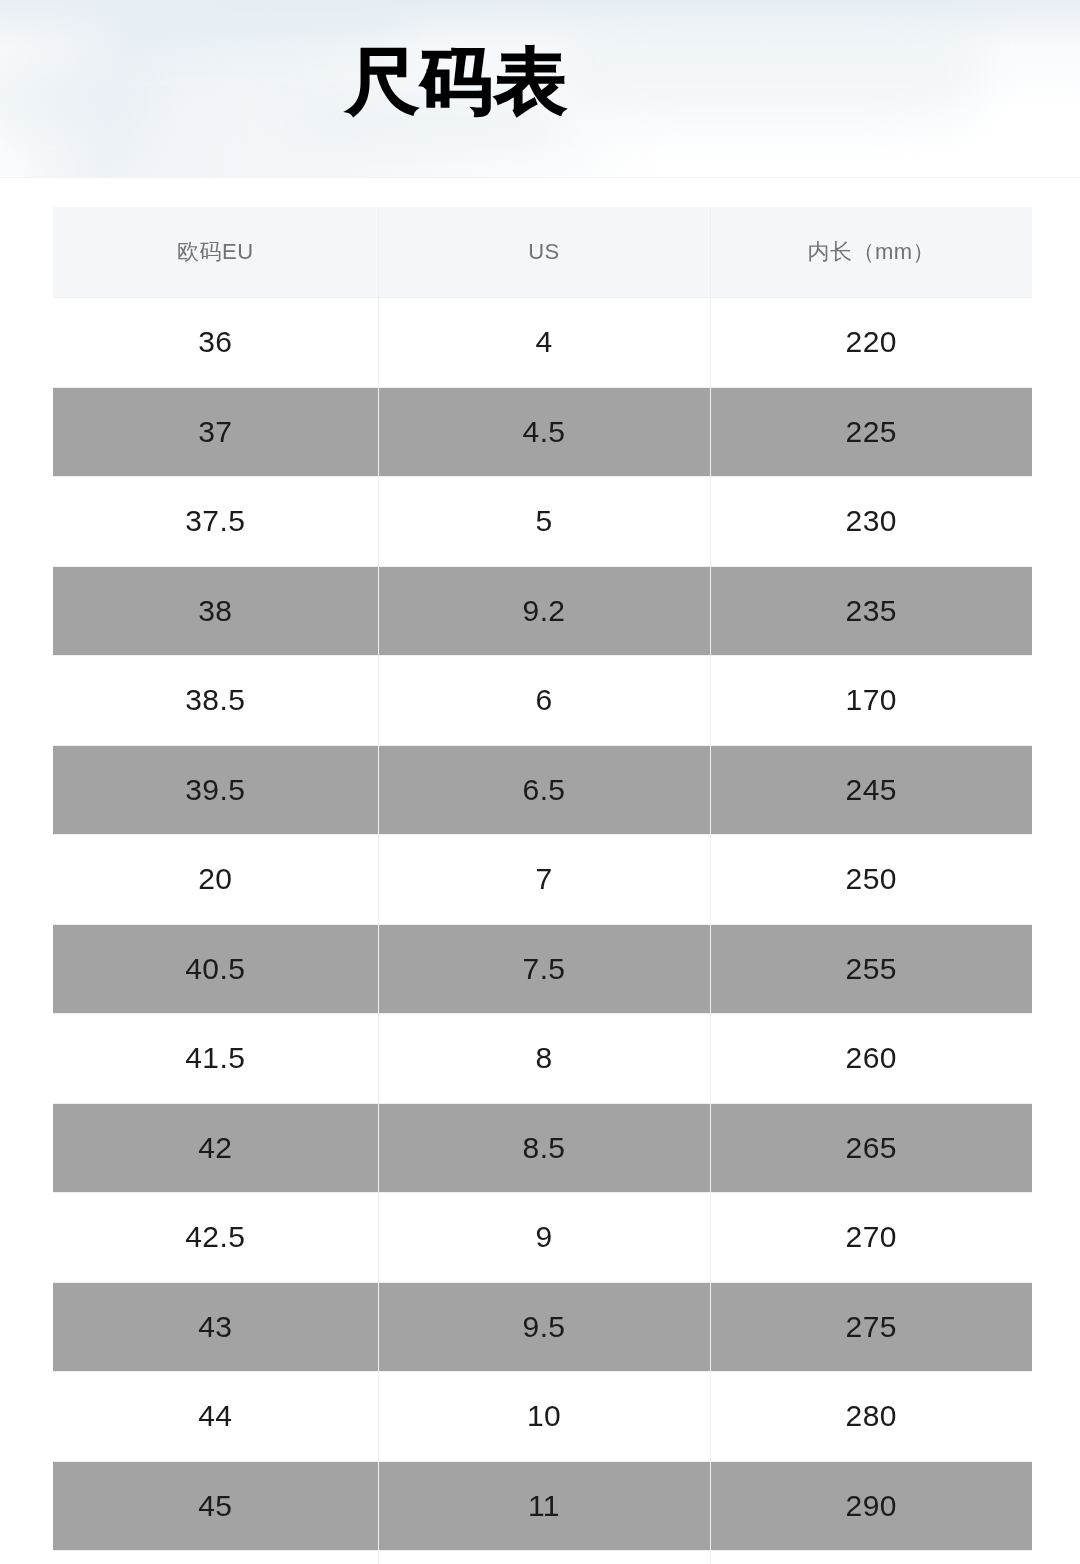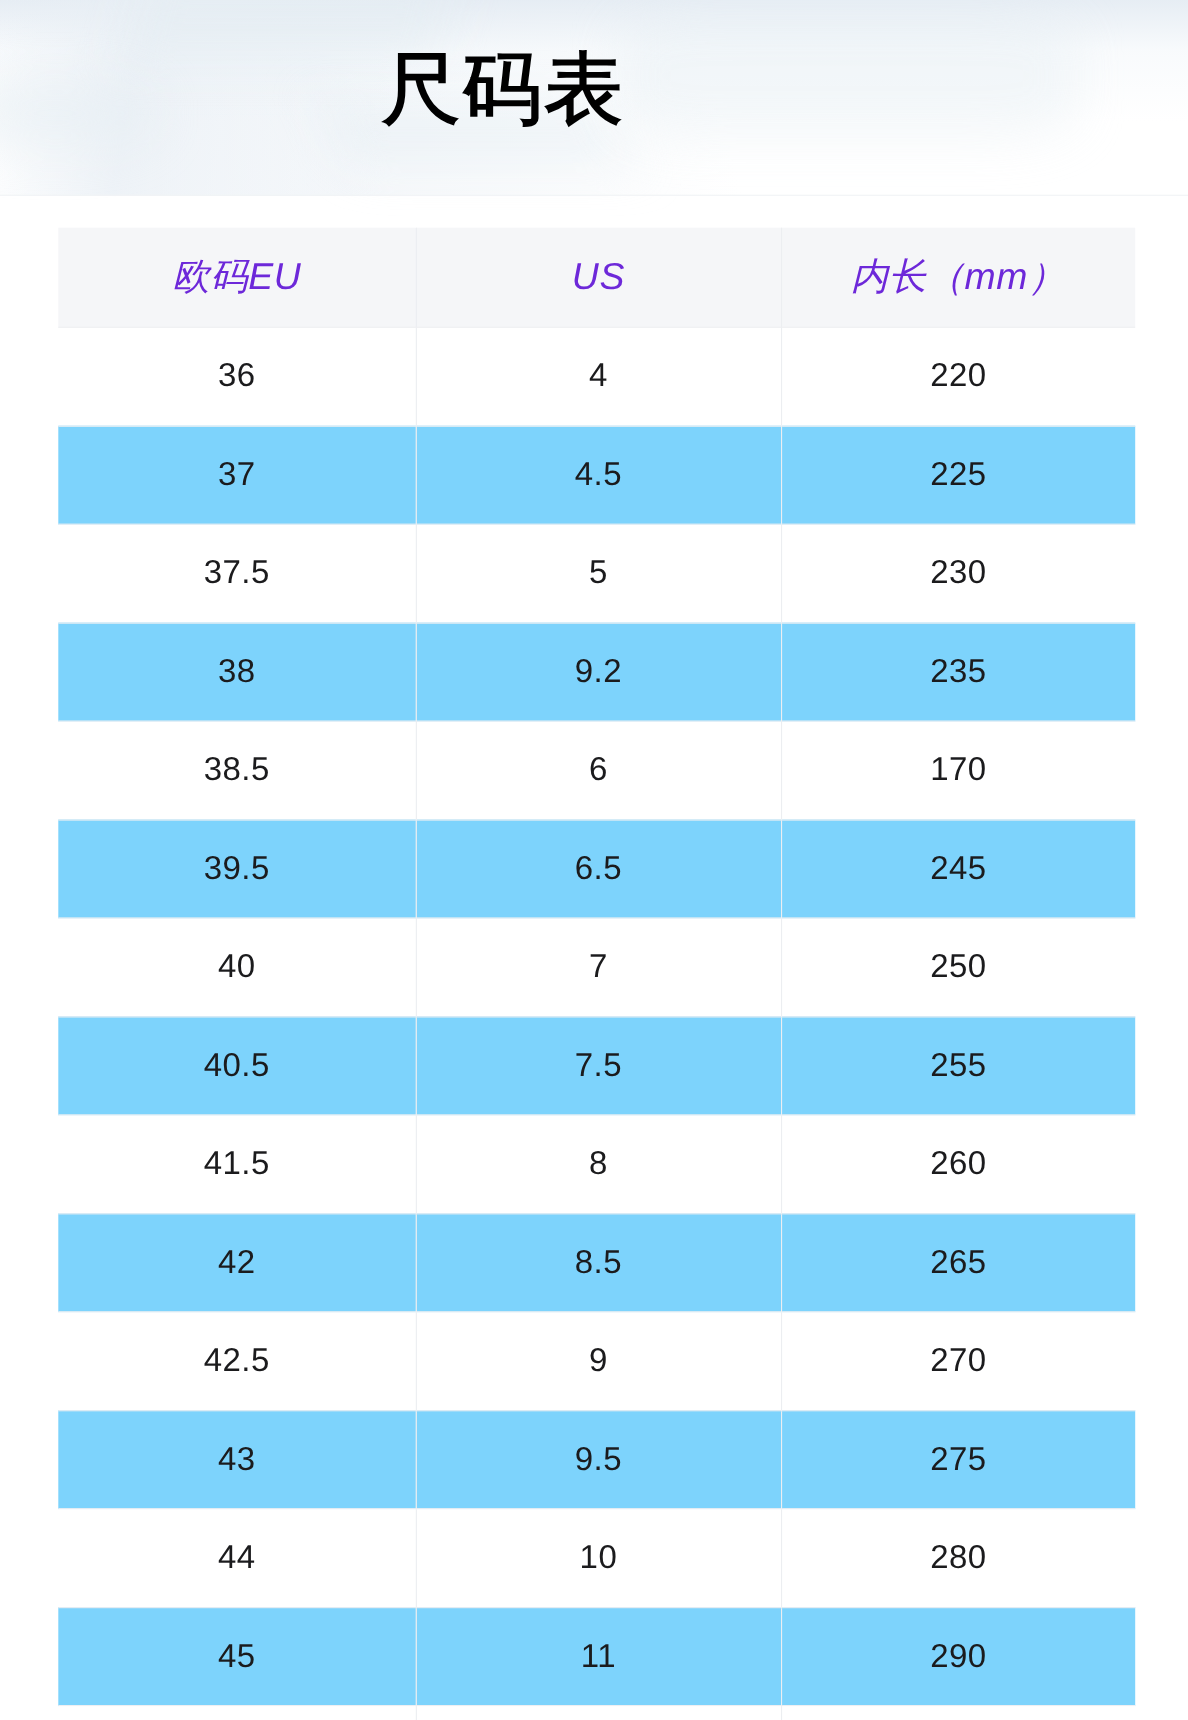--- a/index.html
+++ b/index.html
@@ -49,21 +49,21 @@
 
   
   .page-title {
     position: absolute;
     top: 45px;
     left: 0;
     width: 915px;
     text-align: center;
     font-size: 72px;
     line-height: 1;
-    font-weight: 400;
+    font-weight: 700;
     letter-spacing: 2px;
     color: #000000;
     -webkit-text-stroke: 1.6px #000000;
     z-index: 3;
   }
 
   
   .size-table {
     position: absolute;
     top: 207px;
@@ -88,32 +88,31 @@
   .size-table th:last-child,
   .size-table td:last-child {
     border-right: none;
   }
 
   .size-table thead tr {
     background: #f5f6f8;
   }
   .size-table thead th {
     height: 90px;
-    font-size: 34px;
+    font-size: 22px;
     font-weight: 400;
-    color: #6d28d9;
+    color: #737373;
     letter-spacing: 0.5px;
-    font-style: italic;
   }
 
   .size-table tbody tr {
     height: 89.5px;
   }
   .size-table tbody tr.row-light { background: #ffffff; }
-  .size-table tbody tr.row-shade { background: #7dd3fc; }
+  .size-table tbody tr.row-shade { background: #a3a3a3; }
 
   .size-table tbody td {
     font-size: 30px;
     font-weight: 400;
     color: #1b1b1d;
     letter-spacing: 0.4px;
   }
 
   
   .size-table tbody tr.row-clipped td {
@@ -171,21 +170,21 @@
         <td>38.5</td>
         <td>6</td>
         <td>170</td>
       </tr>
       <tr class="row-shade">
         <td>39.5</td>
         <td>6.5</td>
         <td>245</td>
       </tr>
       <tr class="row-light">
-        <td>40</td>
+        <td>20</td>
         <td>7</td>
         <td>250</td>
       </tr>
       <tr class="row-shade">
         <td>40.5</td>
         <td>7.5</td>
         <td>255</td>
       </tr>
       <tr class="row-light">
         <td>41.5</td>

